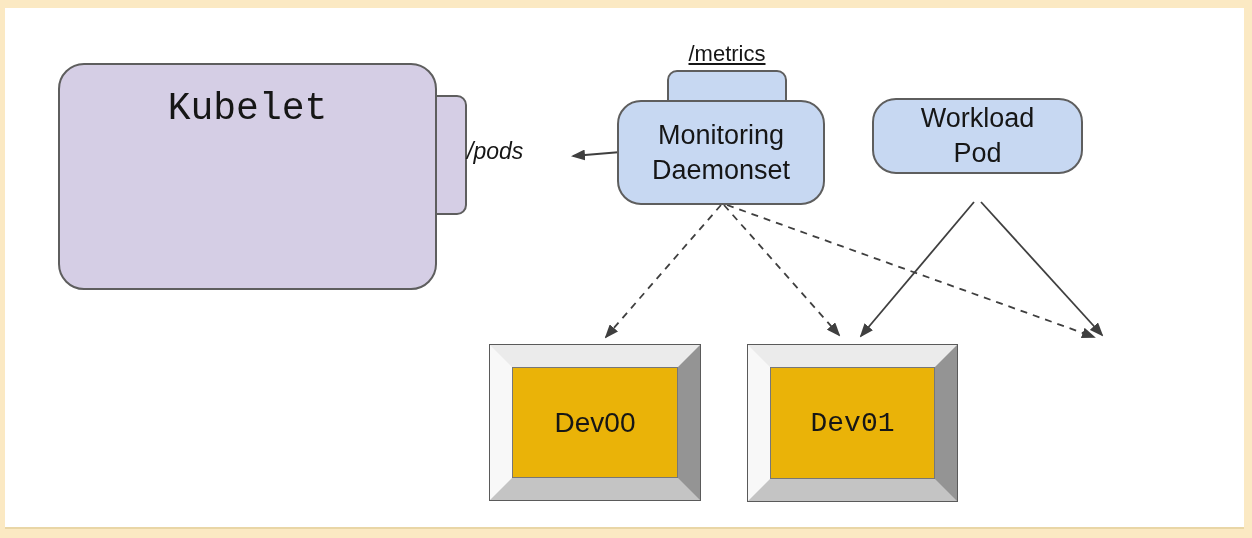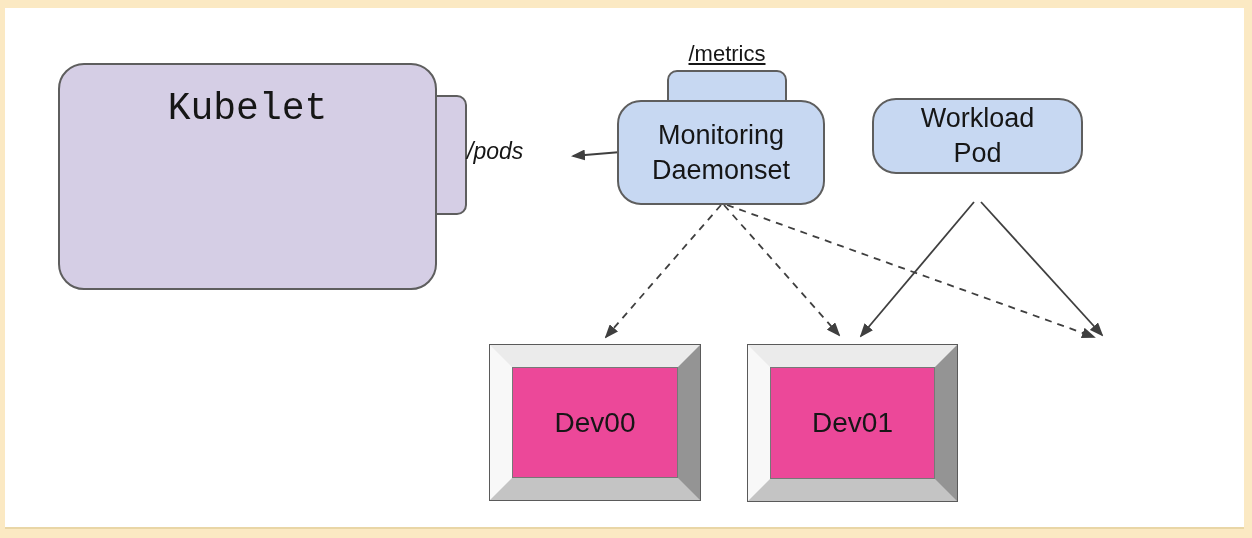--- a/index.html
+++ b/index.html
@@ -41,31 +41,31 @@
   }
   .monitoring-box { left:612px; top:92px; width:208px; height:105px; }
   .workload-box   { left:867px; top:90px; width:211px; height:76px; }
 
   .edges { position:absolute; left:0; top:0; width:1252px; height:538px; z-index:2; }
 
   .device {
     position:absolute; box-sizing:border-box; z-index:2;
     border-style:solid; border-width:22px;
     border-color:#ebebeb #949494 #c4c4c4 #f8f8f8;
-    background:#ec4899;
+    background:#eab308;
     box-shadow:0 0 0 1px #5a5a5a;
   }
   .device-face {
     position:absolute; left:0; top:0; right:0; bottom:0;
     border:1px solid #777;
     display:flex; align-items:center; justify-content:center;
     font-size:28px; color:#161616;
   }
   .dev00 { left:485px; top:337px; width:210px; height:155px; }
-  .dev01 { left:743px; top:337px; width:209px; height:156px; }
+  .dev01 { left:743px; top:337px; width:209px; height:156px;font-family:Liberation Mono, monospace; }
   .dev02 { left:1002px; top:337px; width:211px; height:155px; }
 </style>
 </head>
 <body>
 
 <div class="frame">
   <div class="canvas">
 
     <svg class="edges" viewBox="0 0 1252 538">
       <defs>

